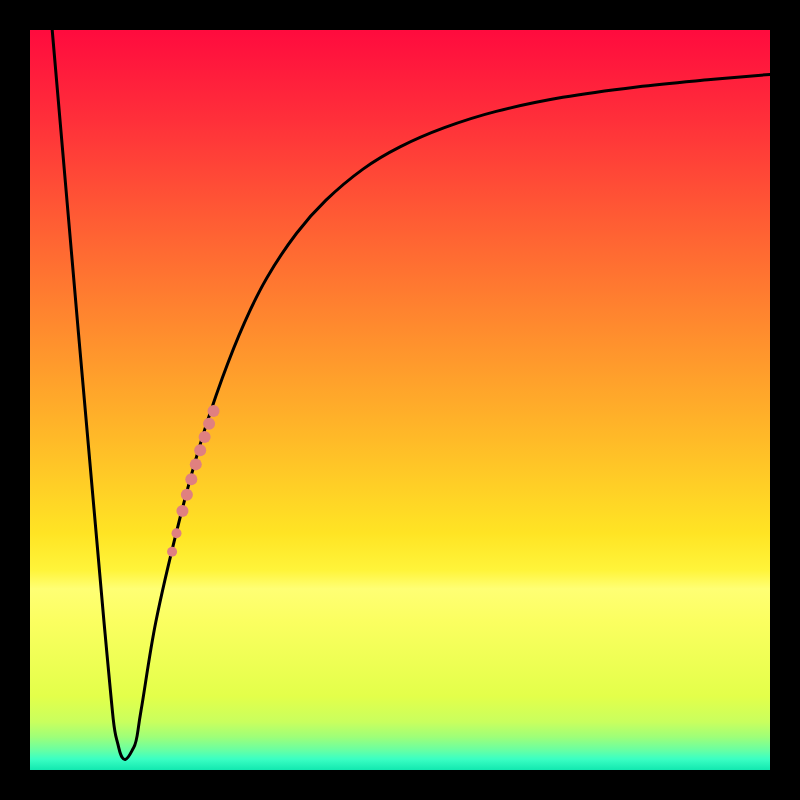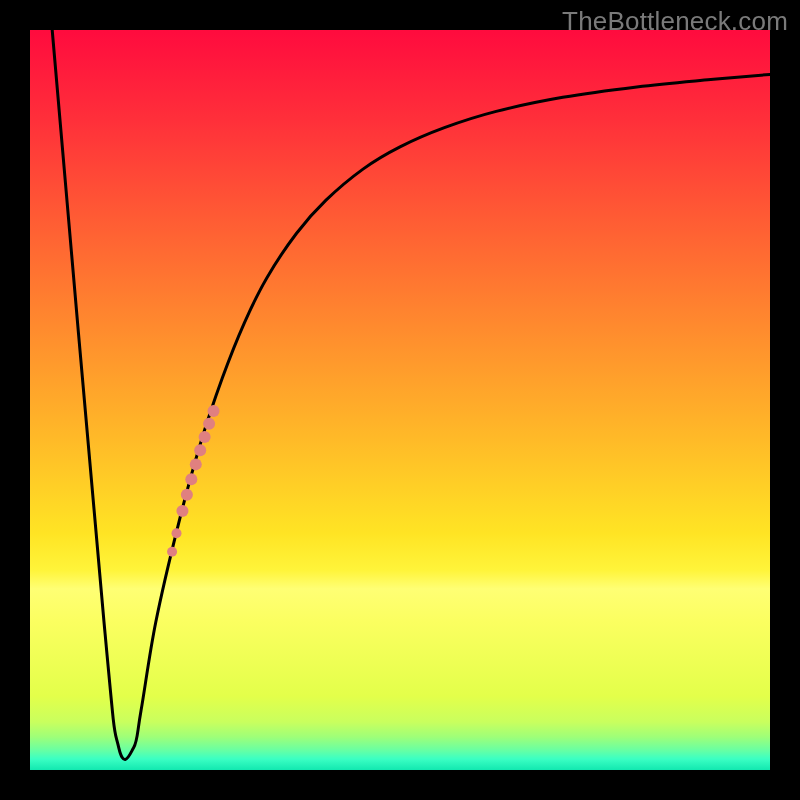--- a/index.html
+++ b/index.html
@@ -71,14 +71,13 @@
           <circle cx="191.32" cy="479.18" r="6" fill="#e08080"></circle>
           <circle cx="195.76" cy="464.38" r="6" fill="#e08080"></circle>
           <circle cx="200.20" cy="450.32" r="6" fill="#e08080"></circle>
           <circle cx="204.64" cy="437.00" r="6" fill="#e08080"></circle>
           <circle cx="209.08" cy="423.68" r="6" fill="#e08080"></circle>
           <circle cx="213.52" cy="411.10" r="6" fill="#e08080"></circle>
         </g>
     </g>
   </svg>
 
-  <div class="watermark">TheBottleneck.com</div>
 </div>
 
 </body></html>

